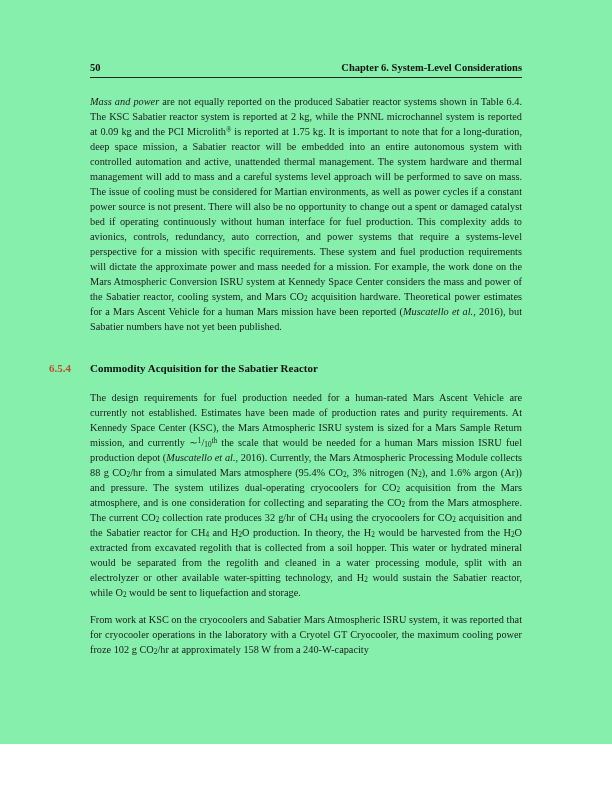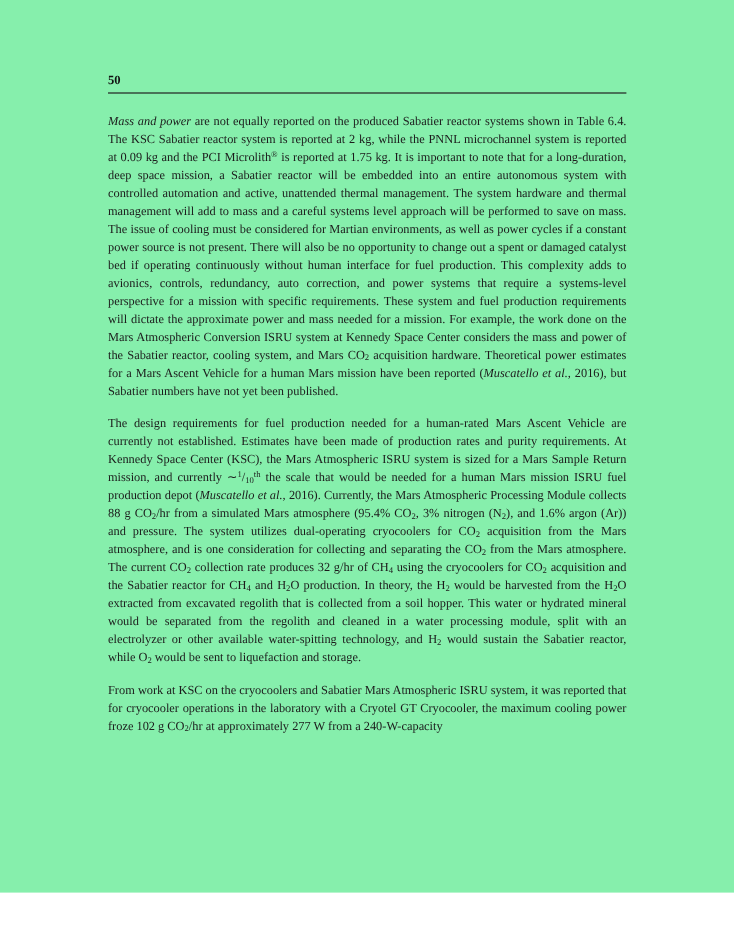--- a/index.html
+++ b/index.html
@@ -78,21 +78,23 @@
     display: inline-block;
   }
 </style>
 </head>
 <body>
 
 <div class="page">
   <div class="content">
     <div class="page-header">
       <span class="page-number">50</span>
+      <span class="chapter-title">Chapter 6. System-Level Considerations</span>
     </div>
     <div class="body-text">
 
     <p class="para"><em>Mass and power</em><span> are not equally reported on the produced Sabatier reactor systems shown in Table 6.4.  The KSC Sabatier reactor system is reported at 2 kg, while the PNNL microchannel system is reported at 0.09 kg and the PCI Microlith</span><sup>®</sup><span> is reported at 1.75 kg.  It is important to note that for a long-duration, deep space mission, a Sabatier reactor will be embedded into an entire autonomous system with controlled automation and active, unattended thermal management. The system hardware and thermal management will add to mass and a careful systems level approach will be performed to save on mass.  The issue of cooling must be considered for Martian environments, as well as power cycles if a constant power source is not present.  There will also be no opportunity to change out a spent or damaged catalyst bed if operating continuously without human interface for fuel production.  This complexity adds to avionics, controls, redundancy, auto correction, and power systems that require a systems-level perspective for a mission with specific requirements.  These system and fuel production requirements will dictate the approximate power and mass needed for a mission.  For example, the work done on the Mars Atmospheric Conversion ISRU system at Kennedy Space Center considers the mass and power of the Sabatier reactor, cooling system, and Mars CO</span><sub>2</sub><span> acquisition hardware.  Theoretical power estimates for a Mars Ascent Vehicle for a human Mars mission have been reported (</span><em>Muscatello et al.</em><span>, 2016), but Sabatier numbers have not yet been published.</span></p>
+        <div class="section-heading"><span class="section-number" style="color: rgb(191, 78, 41);">6.5.4</span><span class="section-title">Commodity Acquisition for the Sabatier Reactor</span></div>
         <p class="para"><span>The design requirements for fuel production needed for a human-rated Mars Ascent Vehicle are currently not established.  Estimates have been made of production rates and purity requirements. At Kennedy Space Center (KSC), the Mars Atmospheric ISRU system is sized for a Mars Sample Return mission, and currently ∼</span><sup>1</sup><span>/</span><sub>10</sub><sup>th</sup><span> the scale that would be needed for a human Mars mission ISRU fuel production depot (</span><em>Muscatello et al.</em><span>, 2016).  Currently, the Mars Atmospheric Processing Module collects 88 g CO</span><sub>2</sub><span>/hr from a simulated Mars atmosphere (95.4% CO</span><sub>2</sub><span>, 3% nitrogen (N</span><sub>2</sub><span>), and 1.6% argon (Ar)) and pressure.  The system utilizes dual-operating cryocoolers for CO</span><sub>2</sub><span> acquisition from the Mars atmosphere, and is one consideration for collecting and separating the CO</span><sub>2</sub><span> from the Mars atmosphere.  The current CO</span><sub>2</sub><span> collection rate produces 32 g/hr of CH</span><sub>4</sub><span> using the cryocoolers for CO</span><sub>2</sub><span> acquisition and the Sabatier reactor for CH</span><sub>4</sub><span> and H</span><sub>2</sub><span>O production. In theory, the H</span><sub>2</sub><span> would be harvested from the H</span><sub>2</sub><span>O extracted from excavated regolith that is collected from a soil hopper.  This water or hydrated mineral would be separated from the regolith and cleaned in a water processing module, split with an electrolyzer or other available water-spitting technology, and H</span><sub>2</sub><span> would sustain the Sabatier reactor, while O</span><sub>2</sub><span> would be sent to liquefaction and storage.</span></p>
-        <p class="para"><span>From work at KSC on the cryocoolers and Sabatier Mars Atmospheric ISRU system, it was reported that for cryocooler operations in the laboratory with a Cryotel GT Cryocooler, the maximum cooling power froze 102 g CO</span><sub>2</sub><span>/hr at approximately 277 W from a 240-W-capacity</span></p>
+        <p class="para"><span>From work at KSC on the cryocoolers and Sabatier Mars Atmospheric ISRU system, it was reported that for cryocooler operations in the laboratory with a Cryotel GT Cryocooler, the maximum cooling power froze 102 g CO</span><sub>2</sub><span>/hr at approximately 158 W from a 240-W-capacity</span></p>
       </div>
   </div>
 </div>
 
 </body></html>

